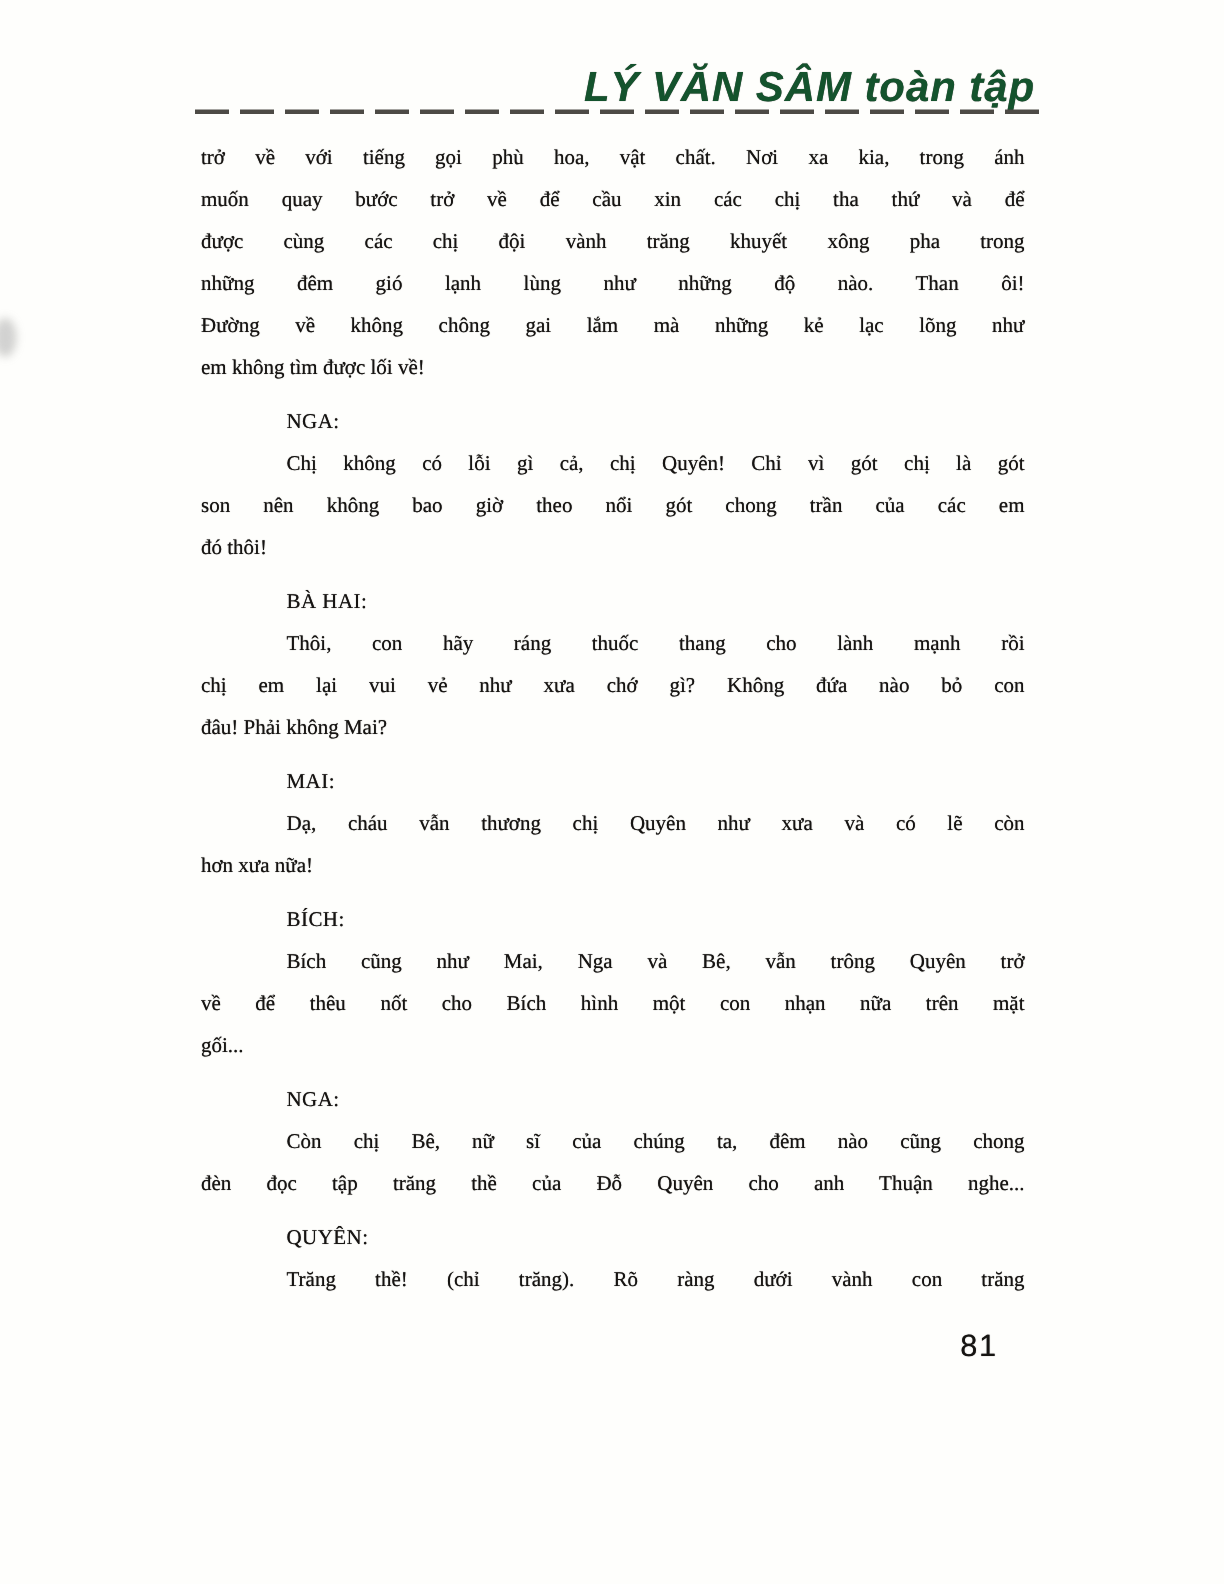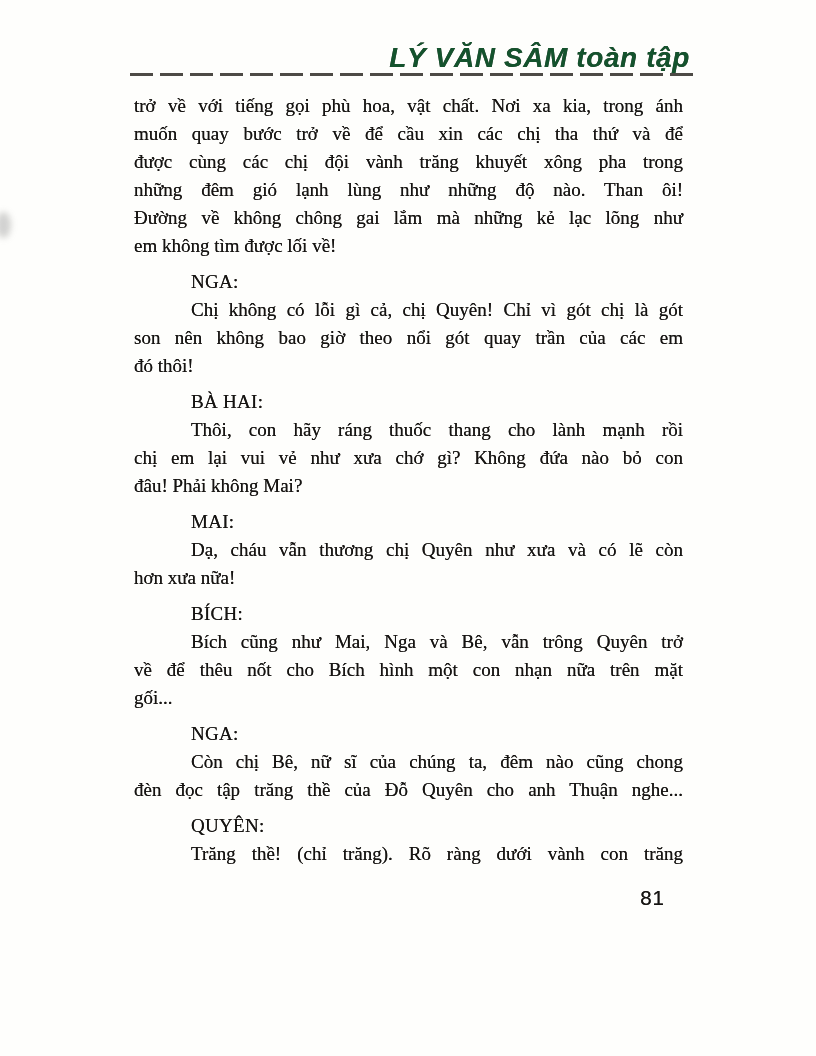--- a/index.html
+++ b/index.html
@@ -42,21 +42,21 @@
       #35322d 0px, #35322d 23px,
       transparent 23px, transparent 30px);
     opacity: 0.88;
   }
   
   .text-block {
     position: absolute;
     left: 134px;
     top: 92px;
     width: 549px;
-    font-size: 19px;
+    font-size: 14px;
     line-height: 28px;
     text-shadow: 0 0 0.5px rgba(22,20,18,0.85);
   }
   .line {
     text-align: justify;
     text-align-last: justify;
   }
   .line.no-just {
     text-align: left;
     text-align-last: left;
@@ -109,21 +109,21 @@
 
   <main class="text-block" id="page-body">
       <div class="line"><span>trở về với tiếng gọi phù hoa, vật chất. Nơi xa kia, trong ánh</span></div>
       <div class="line"><span>muốn quay bước trở về để cầu xin các chị tha thứ và để</span></div>
       <div class="line"><span>được cùng các chị đội vành trăng khuyết xông pha trong</span></div>
       <div class="line"><span>những đêm gió lạnh lùng như những độ nào. Than ôi!</span></div>
       <div class="line"><span>Đường về không chông gai lắm mà những kẻ lạc lõng như</span></div>
       <div class="line no-just"><span>em không tìm được lối về!</span></div>
       <div class="speaker">NGA:</div>
       <div class="line indent"><span>Chị không có lỗi gì cả, chị Quyên! Chỉ vì gót chị là gót</span></div>
-      <div class="line"><span>son nên không bao giờ theo nổi gót quay trần của các em</span></div>
+      <div class="line"><span>son nên không bao giờ theo nổi gót chong trần của các em</span></div>
       <div class="line no-just"><span>đó thôi!</span></div>
       <div class="speaker">BÀ HAI:</div>
       <div class="line indent"><span>Thôi, con hãy ráng thuốc thang cho lành mạnh rồi</span></div>
       <div class="line"><span>chị em lại vui vẻ như xưa chớ gì? Không đứa nào bỏ con</span></div>
       <div class="line no-just"><span>đâu! Phải không Mai?</span></div>
       <div class="speaker">MAI:</div>
       <div class="line indent"><span>Dạ, cháu vẫn thương chị Quyên như xưa và có lẽ còn</span></div>
       <div class="line no-just"><span>hơn xưa nữa!</span></div>
       <div class="speaker">BÍCH:</div>
       <div class="line indent"><span>Bích cũng như Mai, Nga và Bê, vẫn trông Quyên trở</span></div>

